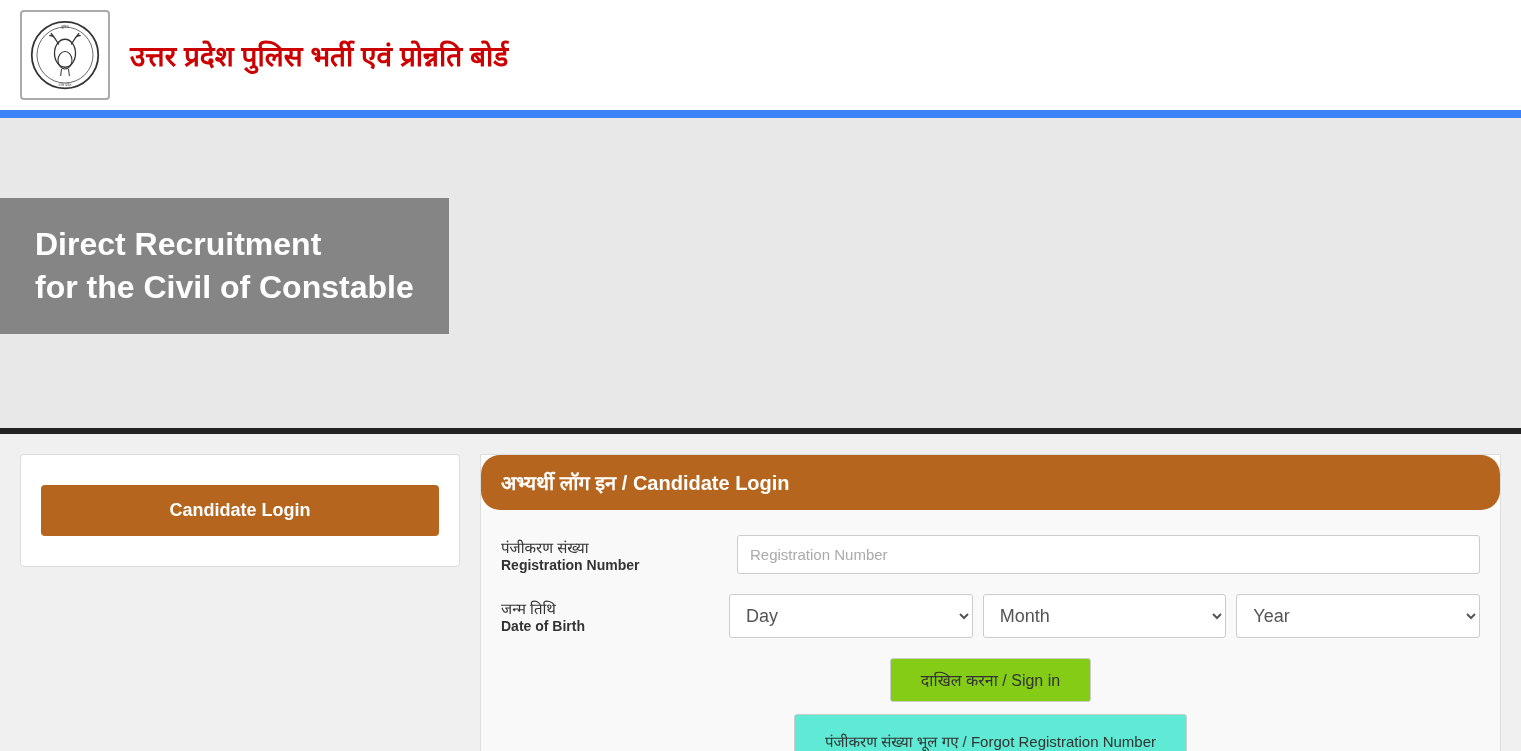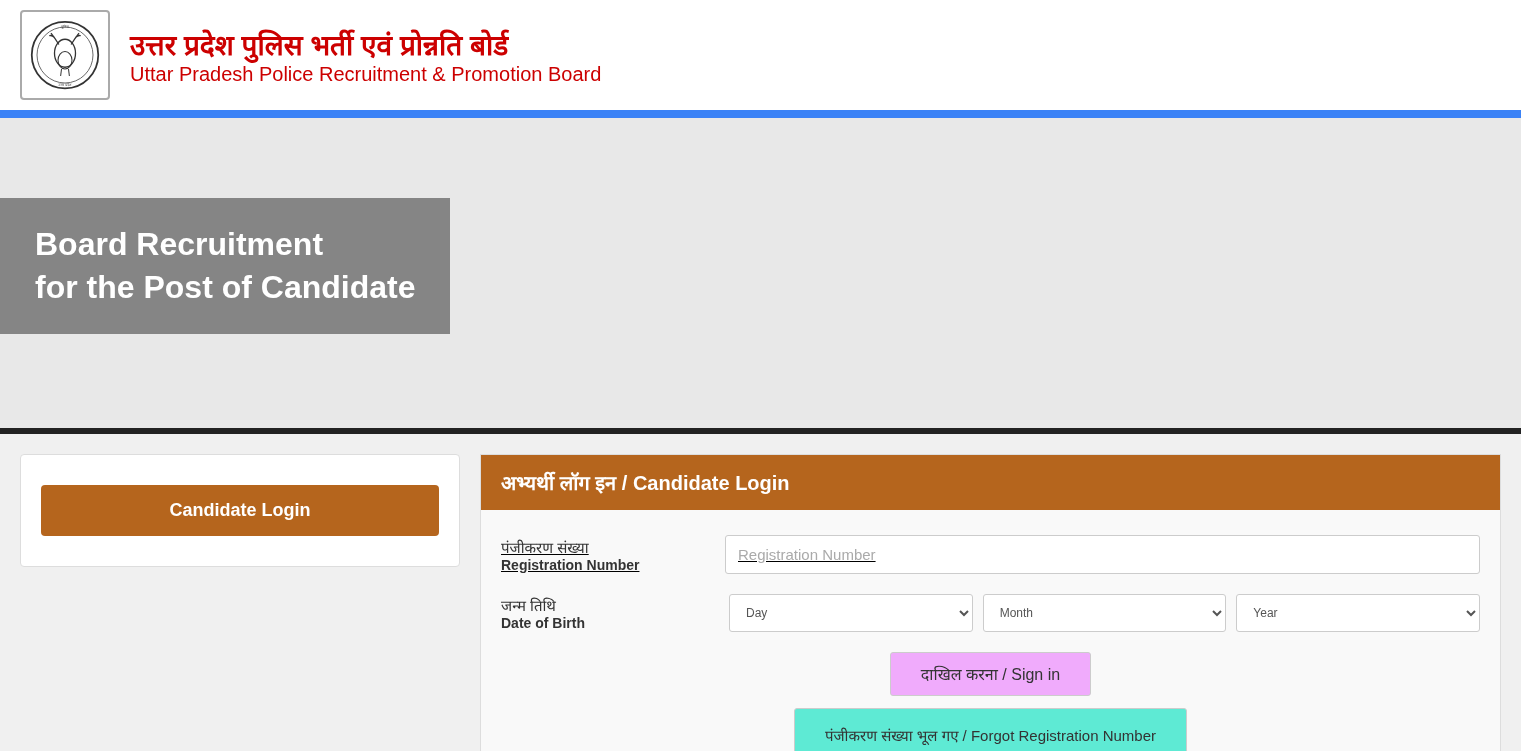--- a/index.html
+++ b/index.html
@@ -100,31 +100,31 @@
       flex: 1;
       background: #fff;
       border: 1px solid #ddd;
     }
     .form-header {
       background: #b5651d;
       color: #fff;
       padding: 14px 20px;
       font-size: 20px;
       font-weight: bold;
+      border-radius: 19px;
     }
     .form-body {
       padding: 25px 20px;
       background: #f9f9f9;
     }
     .form-row {
       display: flex;
       align-items: center;
       margin-bottom: 20px;
-      gap: 24px;
-      text-decoration: underline;
+      gap: 36px;
     }
     .form-label {
       width: 200px;
       flex-shrink: 0;
     }
     .form-label .hindi {
       font-size: 15px;
       color: #333;
     }
     .form-label .english {
@@ -151,34 +151,34 @@
     .dob-selects {
       display: flex;
       gap: 10px;
       flex: 1;
     }
     .dob-select {
       flex: 1;
       padding: 10px 12px;
       border: 1px solid #ccc;
       border-radius: 3px;
-      font-size: 12px;
+      font-size: 18px;
       background: #fff;
       color: #555;
       cursor: pointer;
     }
     .btn-row {
       display: flex;
       flex-direction: column;
       align-items: center;
       gap: 12px;
       margin-top: 10px;
     }
     .sign-in-btn {
-      background: #f0abfc;
+      background: #84cc16;
       border: 1px solid #ccc;
       padding: 10px 30px;
       font-size: 16px;
       cursor: pointer;
       border-radius: 3px;
       color: #333;
     }
     .forgot-btn {
       background: #5eead4;
       border: 1px solid #ccc;
@@ -214,29 +214,28 @@
 
       <line x1="36" y1="56" x2="35" y2="64" stroke="#333" stroke-width="1.2"></line>
       <line x1="44" y1="56" x2="45" y2="64" stroke="#333" stroke-width="1.2"></line>
 
       <text x="40" y="75" text-anchor="middle" font-size="4" fill="#333">उत्तर प्रदेश</text>
       <text x="40" y="9" text-anchor="middle" font-size="4" fill="#333">पुलिस</text>
     </svg>
   </div>
   <div class="header-text">
     <h1>उत्तर प्रदेश पुलिस भर्ती एवं प्रोन्नति बोर्ड</h1>
-    <h2>Uttar Pradesh Police Recruitment &amp; Promotion Board</h2>
   </div>
 </div>
 
 <div class="banner-area">
   <div class="banner-overlay">
     <h2>
-      <span>Board Recruitment</span><br>
-      <span>for the Post of Candidate</span><br>
+      <span>Direct Recruitment</span><br>
+      <span>for the Civil of Constable</span><br>
     </h2>
   </div>
 </div>
 
 <div class="dark-bar"></div>
 
 <div class="main-content">
 
   <div class="left-panel">
     <button class="candidate-login-btn">Candidate Login</button>

